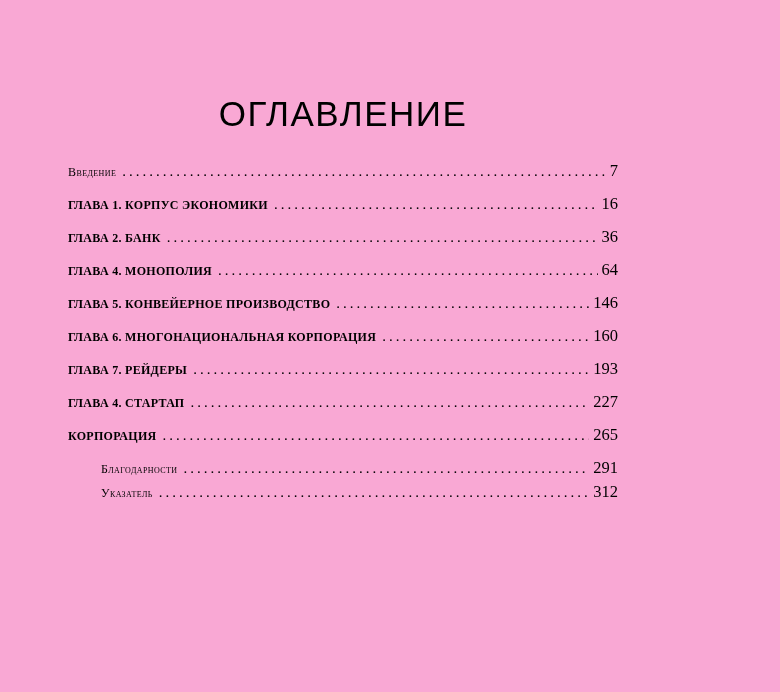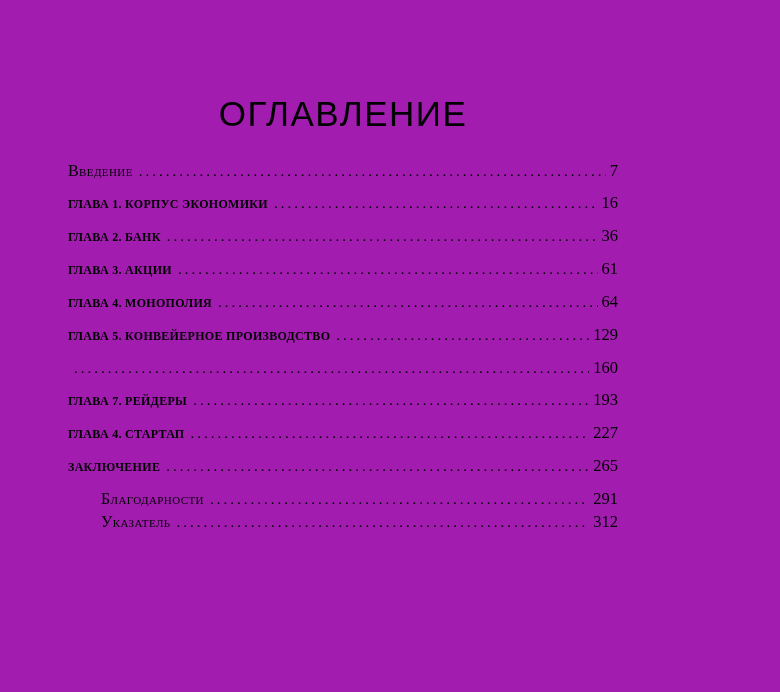--- a/index.html
+++ b/index.html
@@ -4,21 +4,21 @@
 <style>
   html, body {
     margin: 0;
     padding: 0;
     background: #ffffff;
   }
   .page {
     position: relative;
     width: 780px;
     height: 692px;
-    background: #a21caf;
+    background: #f9a8d4;
     color: #000000;
     overflow: hidden;
     font-family: "Liberation Serif", "DejaVu Serif", serif;
   }
   .content {
     position: absolute;
     left: 68px;
     top: 0;
     width: 550px;
   }
@@ -49,21 +49,21 @@
     margin-left: 33px;
   }
   .row.back-first {
     margin-top: 12px;
   }
   .label {
     white-space: nowrap;
     flex: 0 0 auto;
   }
   .label.sc {
-    font-size: 16px;
+    font-size: 12px;
     font-variant: small-caps;
     letter-spacing: 0.4px;
   }
   .label.chapter {
     font-size: 12px;
     font-weight: bold;
     letter-spacing: 0.3px;
   }
   .dots {
     flex: 1 1 auto;
@@ -104,57 +104,53 @@
         <span class="dots"></span>
         <span class="pagenum">16</span>
       </div>
 
       <div class="row main">
         <span class="label chapter">ГЛАВА 2. БАНК</span>
         <span class="dots"></span>
         <span class="pagenum">36</span>
       </div>
 
-      <div class="row main">
-        <span class="label chapter">ГЛАВА 3. АКЦИИ</span>
-        <span class="dots"></span>
-        <span class="pagenum">61</span>
-      </div>
 
       <div class="row main">
         <span class="label chapter">ГЛАВА 4. МОНОПОЛИЯ</span>
         <span class="dots"></span>
         <span class="pagenum">64</span>
       </div>
 
       <div class="row main">
         <span class="label chapter">ГЛАВА 5. КОНВЕЙЕРНОЕ ПРОИЗВОДСТВО</span>
         <span class="dots"></span>
-        <span class="pagenum">129</span>
+        <span class="pagenum">146</span>
       </div>
 
       <div class="row main">
+        <span class="label chapter">ГЛАВА 6. МНОГОНАЦИОНАЛЬНАЯ КОРПОРАЦИЯ</span>
         <span class="dots"></span>
         <span class="pagenum">160</span>
       </div>
 
       <div class="row main">
         <span class="label chapter">ГЛАВА 7. РЕЙДЕРЫ</span>
         <span class="dots"></span>
         <span class="pagenum">193</span>
       </div>
 
       <div class="row main">
         <span class="label chapter">ГЛАВА 4. СТАРТАП</span>
         <span class="dots"></span>
         <span class="pagenum">227</span>
       </div>
 
       <div class="row main">
-        <span class="label chapter">ЗАКЛЮЧЕНИЕ</span>
+        <span class="label chapter">КОРПОРАЦИЯ</span>
         <span class="dots"></span>
         <span class="pagenum">265</span>
       </div>
 
       <div class="row back back-first">
         <span class="label sc">Благодарности</span>
         <span class="dots"></span>
         <span class="pagenum">291</span>
       </div>
 

